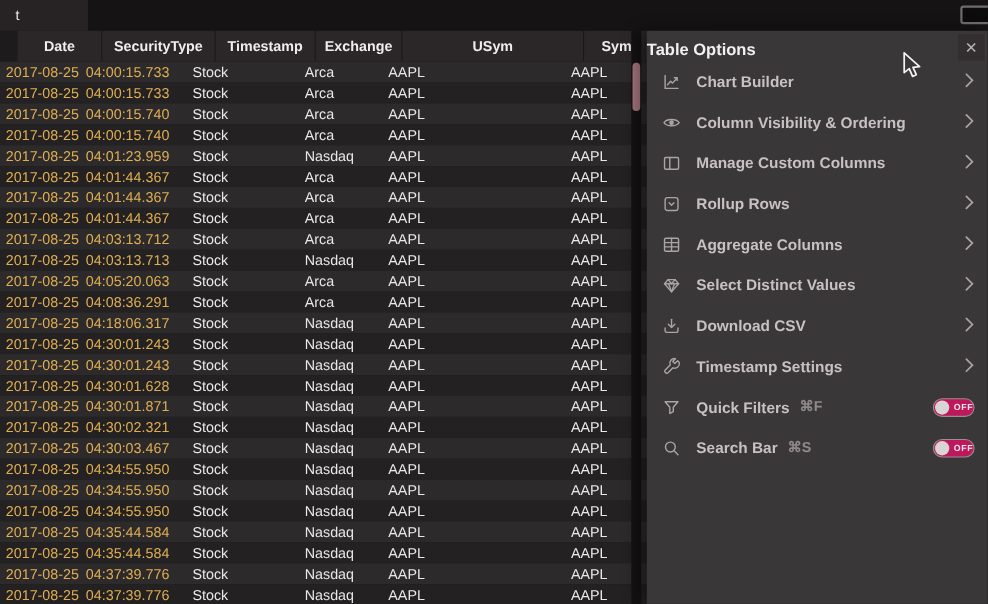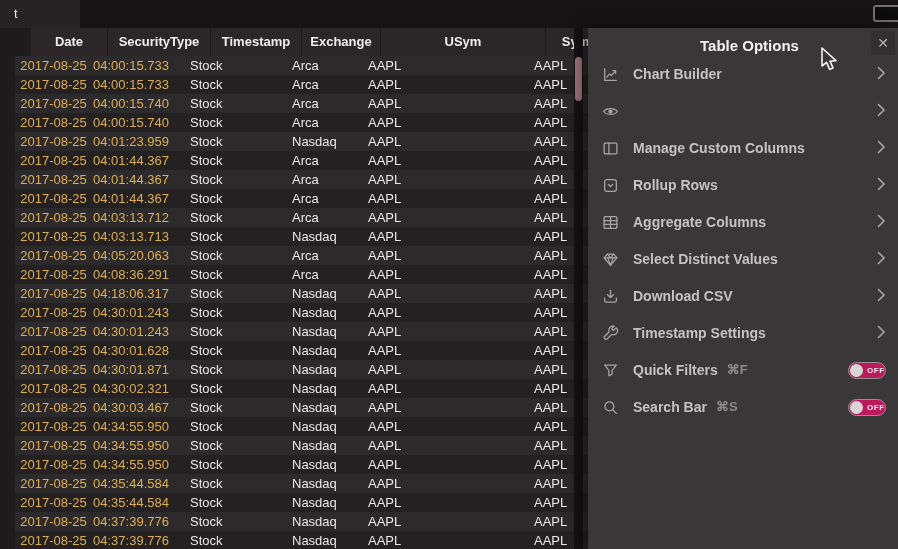--- a/index.html
+++ b/index.html
@@ -9,21 +9,21 @@
     font-family:"Liberation Sans", sans-serif;
     -webkit-font-smoothing:antialiased;
   }
   
   .topbar{position:absolute;left:0;top:0;width:898px;height:28px;background:#151314;}
   .tab{position:absolute;left:0;top:0;width:80px;height:28px;background:#272324;
        color:#e9e7e7;font-size:13px;line-height:28px;padding-left:14px;box-sizing:border-box;}
   .winicon{position:absolute;right:-3px;top:5px;width:24px;height:13px;
        border:2px solid #716d6e;border-radius:3px;background:#0d0c0c;}
   
-  .table{position:absolute;left:15px;top:28px;width:630px;bottom:0;padding-left:16px;}
+  .table{position:absolute;left:0;top:28px;width:630px;bottom:0;padding-left:16px;}
   .thead{display:flex;height:28px;background:#2b2728;}
   .hcell{box-sizing:border-box;text-align:center;font-size:13px;font-weight:bold;
          color:#efedee;line-height:28px;border-right:1px solid #1a1819;
          white-space:nowrap;overflow:hidden;}
   .hcell:last-child{border-right:none;}
   .tbody{position:absolute;top:28px;left:0;right:0;bottom:0;overflow:hidden;}
   .trow{display:flex;height:19px;}
   .trow.odd{background:#2d2a2b;}
   .trow.even{background:#232122;}
   .cell{box-sizing:border-box;font-size:13px;font-weight:500;line-height:19px;
@@ -37,22 +37,22 @@
   .cell.col4{padding-left:3px;}
   .cell.col5{padding-left:4px;}
   
   .vscroll{position:absolute;left:574px;top:28px;width:9px;bottom:0;background:#141213;}
   .vthumb{position:absolute;left:1px;top:29px;width:7px;height:44px;border-radius:4px;
           background:var(--thumb);}
   
   .panel{position:absolute;left:588px;top:28px;right:0;bottom:0;background:var(--panelbg);
          box-shadow:-8px 0 14px rgba(0,0,0,.4);}
   .ptitle-row{position:relative;height:36px;}
-  .ptitle{display:block;text-align:center;font-size:15px;font-weight:bold;color:#f2f0f0;
-          line-height:36px;margin-left:13px;}
+  .ptitle{display:block;font-size:15px;font-weight:bold;color:#f2f0f0;
+          line-height:36px;}
   .pclose{position:absolute;right:3px;top:3px;width:24px;height:24px;border:none;
           background:#332f30;color:#b6b1b2;font-size:14px;line-height:24px;text-align:center;
           padding:0;cursor:pointer;font-family:inherit;}
   .pitems{padding-top:2px;}
   .pitem{display:flex;height:37px;padding:0 12px 0 14px;cursor:pointer;}
   .picon{width:17px;height:17px;margin-right:14px;flex:0 0 auto;display:block;}
   .picon svg{display:block;}
   .plabel{font-size:14px;font-weight:600;color:#c7c1c2;white-space:nowrap;}
   .shortcut{font-size:13px;font-weight:600;color:#8f898a;margin-left:9px;white-space:nowrap;}
   .spacer{flex:1;}
@@ -322,20 +322,21 @@
       </span>
     </div>
 
     <div class="pitem">
       <span class="picon">
         <svg width="17" height="17" viewBox="0 0 16 16" fill="none" stroke="#aaa4a5" stroke-width="1.2" stroke-linecap="round" stroke-linejoin="round">
           <path d="M1.5 8 C4 4.4 12 4.4 14.5 8 C12 11.6 4 11.6 1.5 8 Z"></path>
             <circle cx="8" cy="8" r="2" fill="#aaa4a5" stroke="none"></circle>
         </svg>
       </span>
+      <span class="plabel">Column Visibility &amp; Ordering</span>
       <span class="chev">
         <svg width="9" height="14" viewBox="0 0 9 14" fill="none" stroke="#a9a3a4" stroke-width="1.6" stroke-linecap="round">
             <polyline points="1.5,1.5 7,7 1.5,12.5"></polyline>
           </svg>
       </span>
     </div>
 
     <div class="pitem">
       <span class="picon">
         <svg width="17" height="17" viewBox="0 0 16 16" fill="none" stroke="#aaa4a5" stroke-width="1.2" stroke-linecap="round" stroke-linejoin="round">

